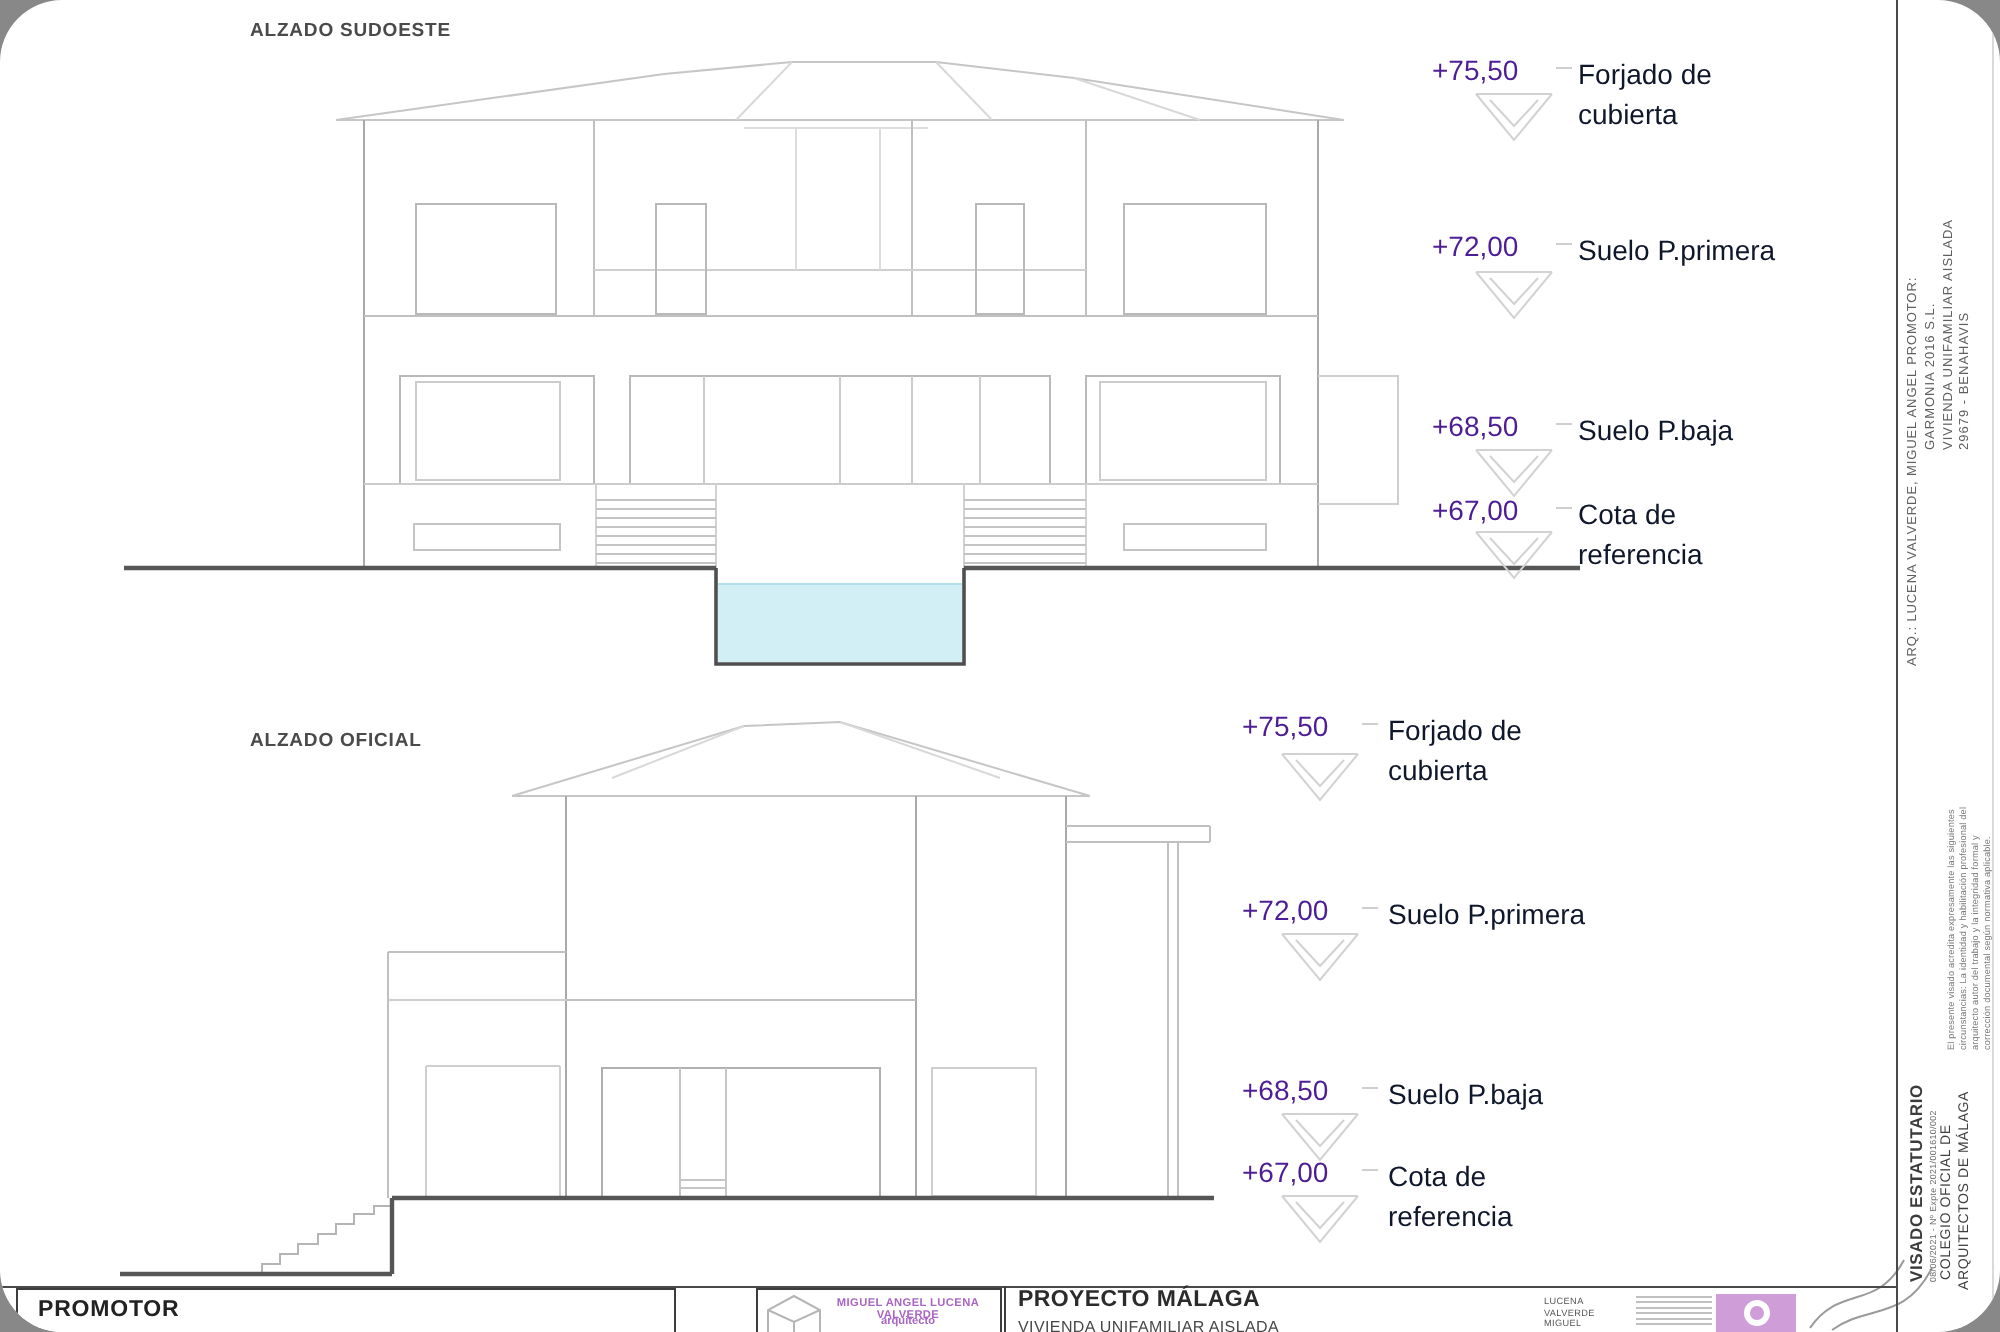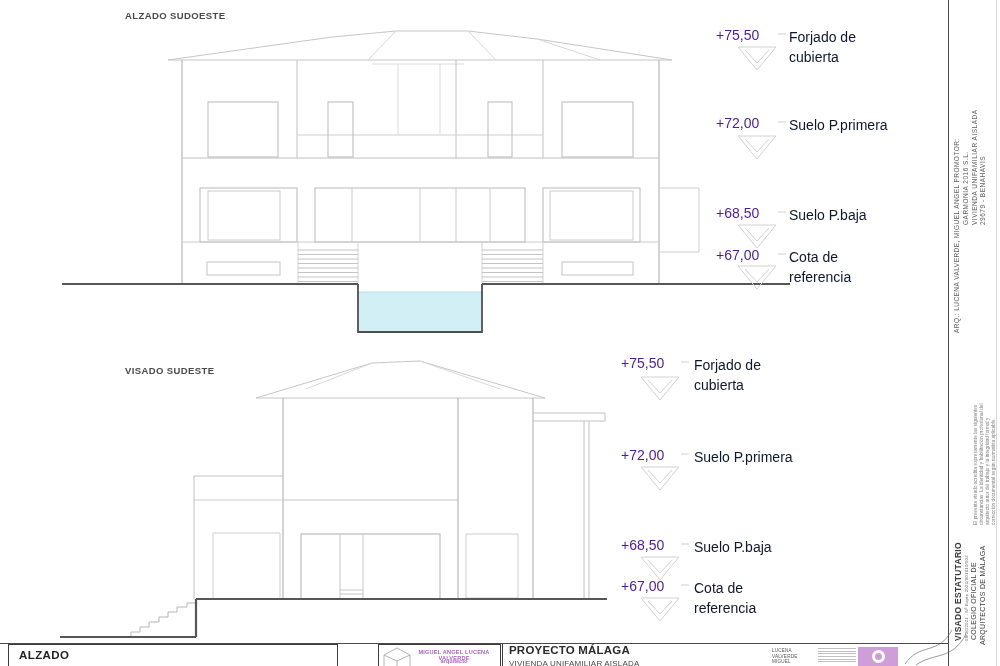--- a/index.html
+++ b/index.html
@@ -1,18 +1,18 @@
 <!DOCTYPE html>
 <html><head>
 <meta charset="utf-8">
 <style>
   html,body{margin:0;padding:0;background:#888;}
   .sheet{
     position:relative;width:1000px;height:666px;background:#ffffff;
-    overflow:hidden;font-family:"Liberation Sans",sans-serif;
+    overflow:hidden;font-family:"Liberation Sans",sans-serif;border-radius:31px;
   }
   svg{position:absolute;left:0;top:0;}
   .lbl{position:absolute;color:#4a4a4a;font-weight:bold;font-size:9.5px;letter-spacing:.4px;}
   .lvl-value{position:absolute;color:#4c1d95;font-size:14px;width:62px;}
   .lvl-label{position:absolute;color:#0f172a;font-size:14px;line-height:20px;}
   
   .vline{position:absolute;top:0;height:666px;border-left:1.2px solid #4a4a4a;}
   .vline-faint{position:absolute;top:0;height:666px;border-left:1px solid #d9d9d9;}
   .rot{position:absolute;transform-origin:0 0;transform:rotate(-90deg);white-space:nowrap;color:#5a5a5a;}
   .rot .ln{display:block;}
@@ -175,21 +175,21 @@
       </g>
     </g>
 
     <g fill="none" stroke="#9a9a9a" stroke-width="1">
       <path d="M905,664 C920,642 938,656 952,630"></path>
       <path d="M916,665 C934,652 952,661 966,634"></path>
     </g>
   </svg>
 
   <div class="lbl" style="left:125px;top:10px;">ALZADO SUDOESTE</div>
-  <div class="lbl" style="left:125px;top:365px;">VISADO SUDESTE</div>
+  <div class="lbl" style="left:125px;top:365px;">ALZADO OFICIAL</div>
 
   <div class="lvl-value" style="left:716px;top:27px;">+75,50</div>
   <div class="lvl-label" style="left:789px;top:27px;"><span>Forjado de</span><br><span>cubierta</span></div>
 
   <div class="lvl-value" style="left:716px;top:115px;">+72,00</div>
   <div class="lvl-label" style="left:789px;top:115px;"><span>Suelo P.primera</span></div>
 
   <div class="lvl-value" style="left:716px;top:205px;">+68,50</div>
   <div class="lvl-label" style="left:789px;top:205px;"><span>Suelo P.baja</span></div>
 
@@ -225,21 +225,21 @@
     <span class="ln">corrección documental según normativa aplicable.</span>
   </div>
   <div class="rot visadotitle" style="left:953px;top:641px;">VISADO ESTATUTARIO</div>
   <div class="rot visadoexp" style="left:964px;top:641px;">08/06/2021 - Nº Expte 2021/001610/002</div>
   <div class="rot visadoorg" style="left:970px;top:640px;">COLEGIO OFICIAL DE</div>
   <div class="rot visadoorg" style="left:979px;top:645px;">ARQUITECTOS DE MÁLAGA</div>
 
   <div class="tb-topline"></div>
 
   <div class="tb-box tb-alzados">
-    <div class="tb-alzados-label">ALZADO</div>
+    <div class="tb-alzados-label">PROMOTOR</div>
   </div>
 
   <div class="tb-box tb-stamp">
     <svg width="30" height="26" style="position:absolute;left:3px;top:2px;">
       <g fill="none" stroke="#b5b5b5" stroke-width="1">
         <polygon points="15,1 28,8 28,20 15,27 2,20 2,8"></polygon>
         <path d="M2,8 L15,14 L28,8 M15,14 V27"></path>
       </g>
     </svg>
     <div class="stamp-name">MIGUEL ANGEL LUCENA VALVERDE</div>

